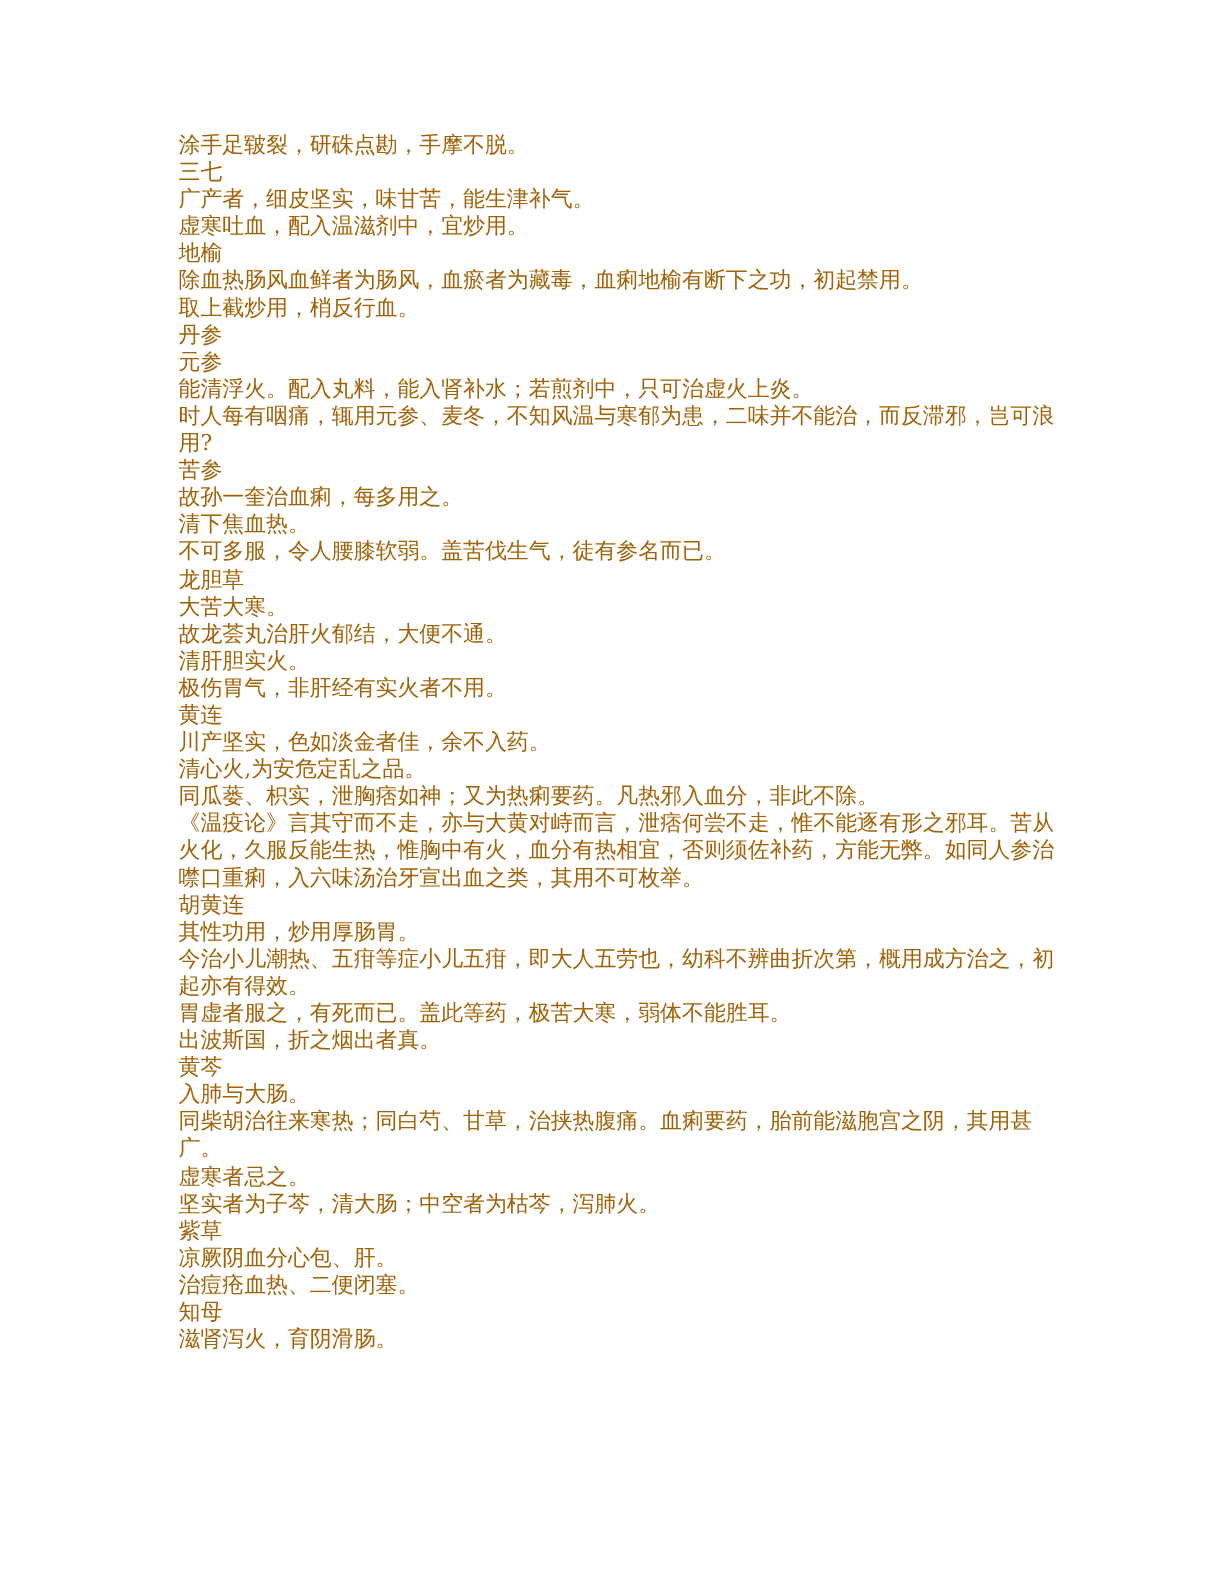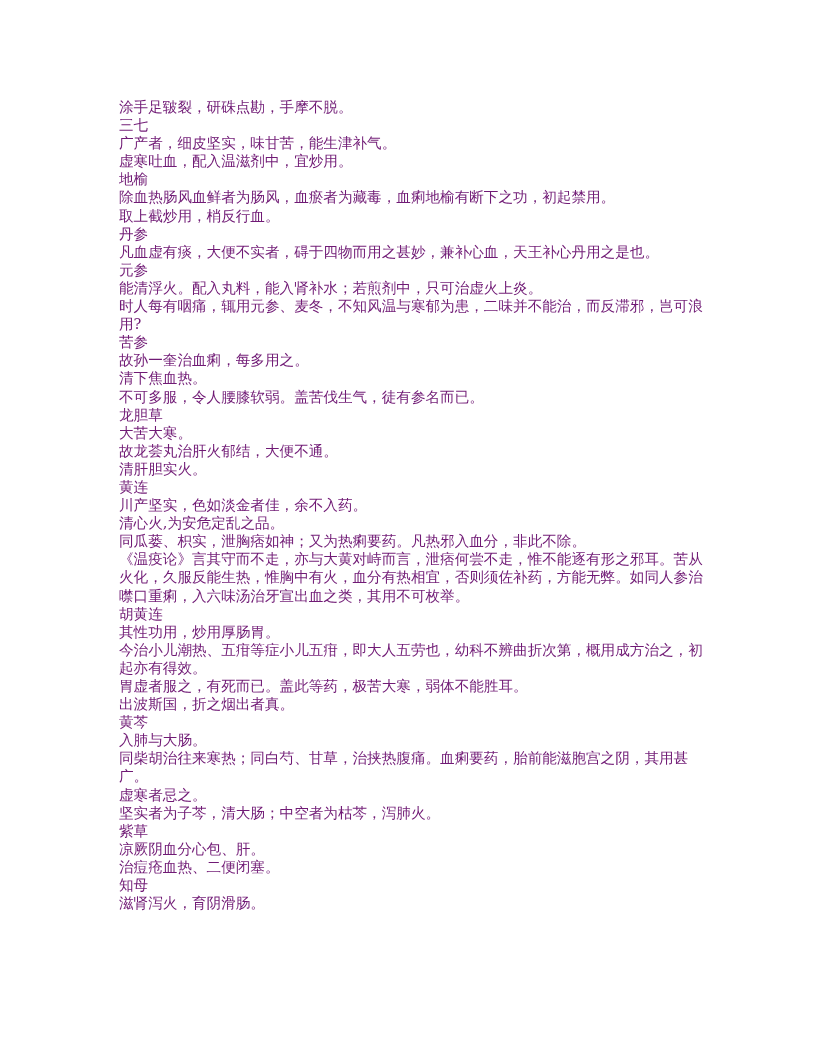--- a/index.html
+++ b/index.html
@@ -1,53 +1,53 @@
 <!DOCTYPE html>
 <html><head>
   <meta charset="utf-8">
   <style>
     html, body { margin: 0; padding: 0; background: #ffffff; }
     body { width: 816px; height: 1056px; position: relative; overflow: hidden; }
     .page {
       position: absolute;
       left: 119px;
-      top: 98px;
+      top: 88px;
       width: 590px;
       font-family: "DejaVu Serif", "Liberation Serif", serif;
       font-size: 14.6px;
       line-height: 18.1px;
-      color: #701a75;
+      color: #a16207;
     }
     .line { margin: 0; padding: 0; white-space: normal; word-break: break-all; }
     .heading { }
   </style>
 </head>
 <body>
 
 <div class="page">
   <p class="line">涂手足皲裂，研硃点勘，手摩不脱。</p>
   <p class="line heading">三七</p>
   <p class="line">广产者，细皮坚实，味甘苦，能生津补气。</p>
   <p class="line">虚寒吐血，配入温滋剂中，宜炒用。</p>
   <p class="line heading">地榆</p>
   <p class="line">除血热肠风血鲜者为肠风，血瘀者为藏毒，血痢地榆有断下之功，初起禁用。</p>
   <p class="line">取上截炒用，梢反行血。</p>
   <p class="line heading">丹参</p>
-  <p class="line">凡血虚有痰，大便不实者，碍于四物而用之甚妙，兼补心血，天王补心丹用之是也。</p>
   <p class="line heading">元参</p>
   <p class="line">能清浮火。配入丸料，能入肾补水；若煎剂中，只可治虚火上炎。</p>
   <p class="line">时人每有咽痛，辄用元参、麦冬，不知风温与寒郁为患，二味并不能治，而反滞邪，岂可浪用?</p>
   <p class="line heading">苦参</p>
   <p class="line">故孙一奎治血痢，每多用之。</p>
   <p class="line">清下焦血热。</p>
   <p class="line">不可多服，令人腰膝软弱。盖苦伐生气，徒有参名而已。</p>
   <p class="line heading">龙胆草</p>
   <p class="line">大苦大寒。</p>
   <p class="line">故龙荟丸治肝火郁结，大便不通。</p>
   <p class="line">清肝胆实火。</p>
+  <p class="line">极伤胃气，非肝经有实火者不用。</p>
   <p class="line heading">黄连</p>
   <p class="line">川产坚实，色如淡金者佳，余不入药。</p>
   <p class="line">清心火,为安危定乱之品。</p>
   <p class="line">同瓜蒌、枳实，泄胸痞如神；又为热痢要药。凡热邪入血分，非此不除。</p>
   <p class="line">《温疫论》言其守而不走，亦与大黄对峙而言，泄痞何尝不走，惟不能逐有形之邪耳。苦从火化，久服反能生热，惟胸中有火，血分有热相宜，否则须佐补药，方能无弊。如同人参治噤口重痢，入六味汤治牙宣出血之类，其用不可枚举。</p>
   <p class="line heading">胡黄连</p>
   <p class="line">其性功用，炒用厚肠胃。</p>
   <p class="line">今治小儿潮热、五疳等症小儿五疳，即大人五劳也，幼科不辨曲折次第，概用成方治之，初起亦有得效。</p>
   <p class="line">胃虚者服之，有死而已。盖此等药，极苦大寒，弱体不能胜耳。</p>
   <p class="line">出波斯国，折之烟出者真。</p>

